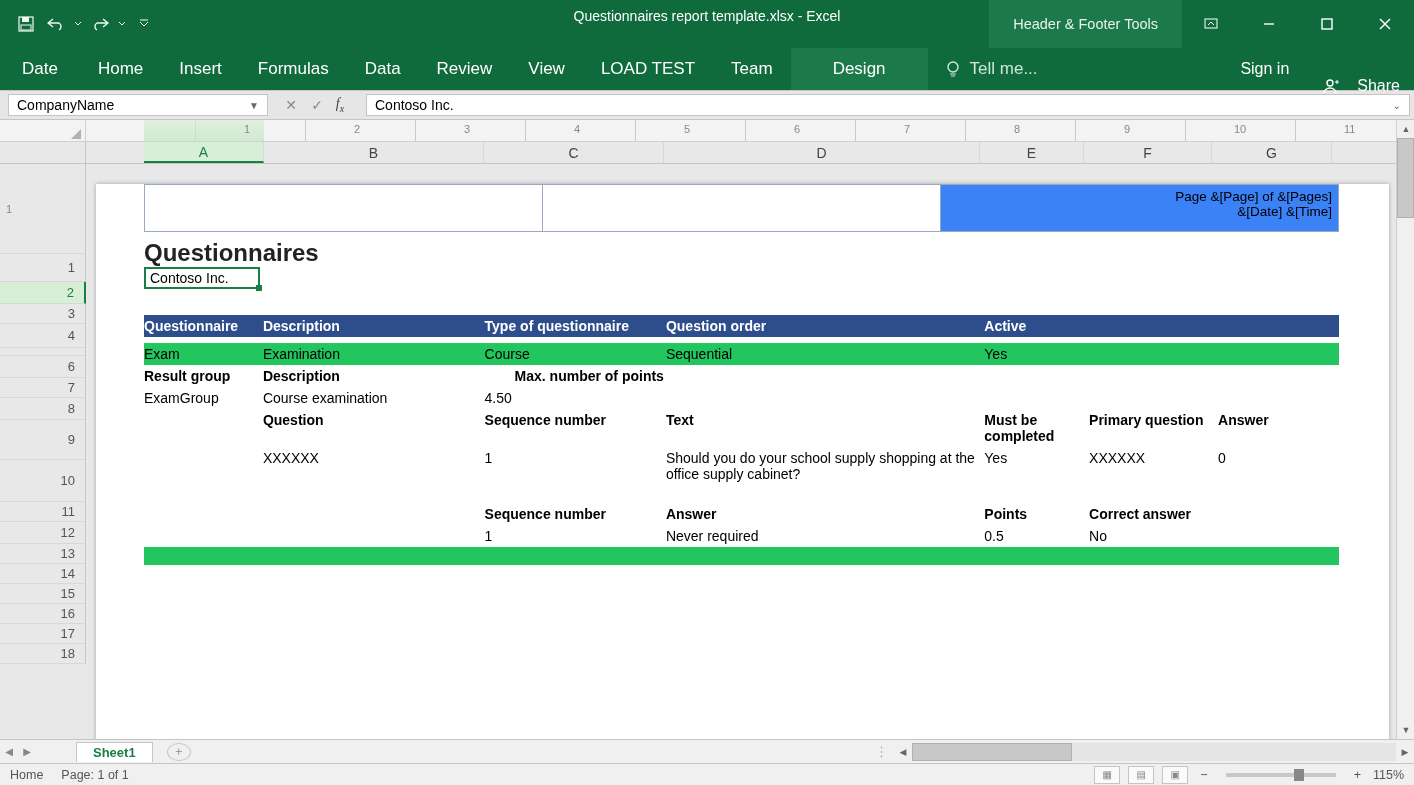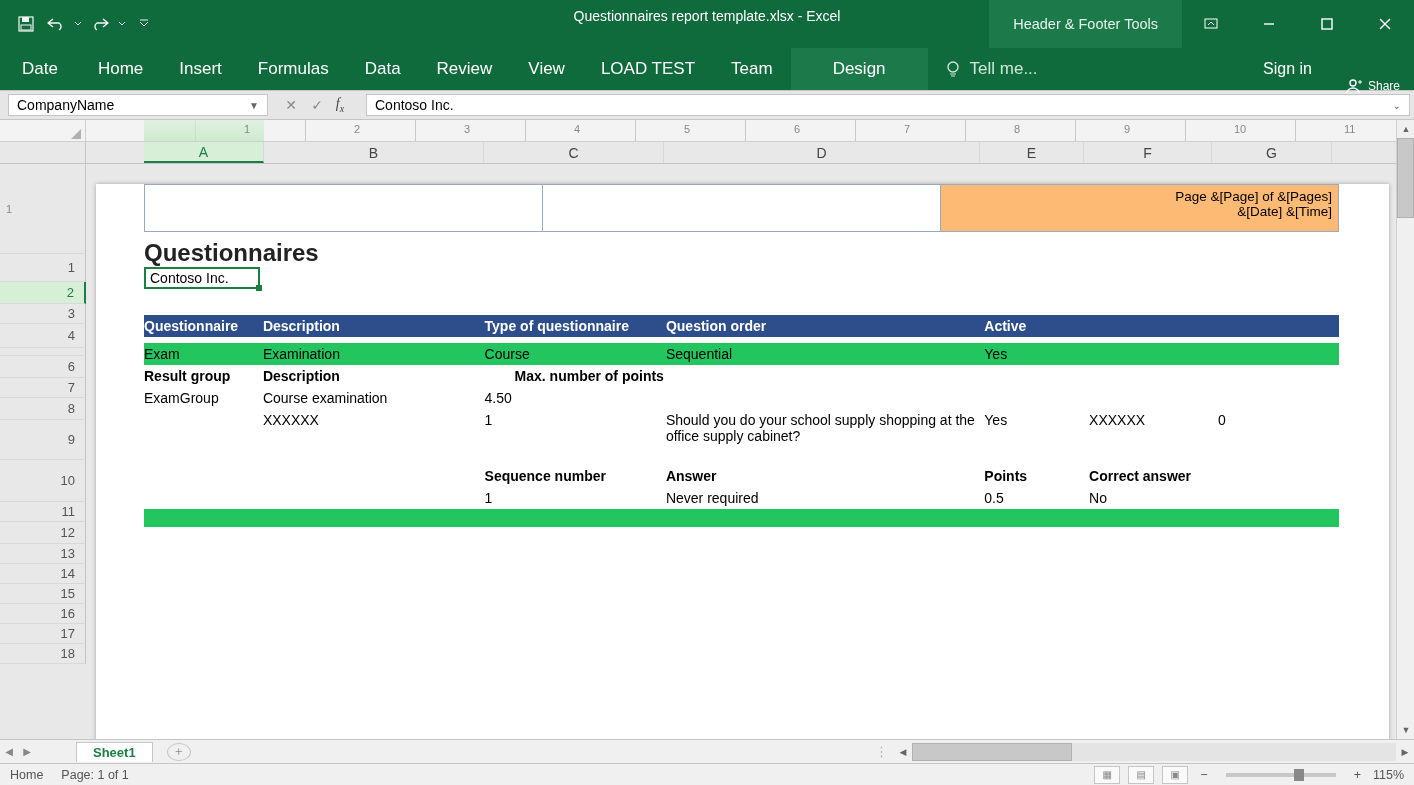--- a/index.html
+++ b/index.html
@@ -96,22 +96,22 @@
     padding: 0 16px;
     color: #cfe6d9;
   }
   .ribbon .signin {
     margin-left: auto;
     padding: 0 18px;
     font-size: 16px;
   }
   .ribbon .share {
     padding: 0 14px;
-    font-size: 12px;
-    display: flex; align-items:center; gap:6px;margin-top:34px;
+    font-size: 16px;
+    display: flex; align-items:center; gap:18px;margin-top:34px;
   }
 
   
   .fxrow {
     height: 30px;
     background: #e6e6e6;
     border-top: 1px solid #c5c5c5;
     border-bottom: 1px solid #c5c5c5;
     display: flex;
     align-items: stretch;
@@ -289,21 +289,21 @@
     border:1px solid #9aa9c0;
   }
   .hdrbox {
     flex:1;
     border-right:1px solid #9aa9c0;
     padding:4px 6px;
     display:flex; flex-direction:column; align-items:flex-end; justify-content:flex-start;
     font-size:13.5px;
     background:#fff;
   }
-  .hdrbox:last-child { border-right:none; background:#fdba74; }
+  .hdrbox:last-child { border-right:none; background:#3b82f6; }
   .hdrbox .ln { width:100%; text-align:right; }
 
   .content {
     position:absolute;
     top:55px; left:48px; width:1195px;
   }
   .title {
     font-size:24px;
     font-weight:700;
     color:#222;
@@ -642,20 +642,29 @@
                 <td>ExamGroup</td>
                 <td>Course examination</td>
                 <td class="r">4.50</td>
                 <td></td>
                     <td></td>
                     <td></td>
                     <td></td>
               </tr>
               <tr>
                 <td></td>
+                <td class="bold">Question</td>
+                <td class="bold r">Sequence number</td>
+                <td class="bold">Text</td>
+                <td class="bold">Must be completed</td>
+                <td class="bold">Primary question</td>
+                <td class="bold">Answer</td>
+              </tr>
+              <tr>
+                <td></td>
                 <td>XXXXXX</td>
                 <td class="r">1</td>
                 <td>Should you do your school supply shopping at the office supply cabinet?</td>
                 <td>Yes</td>
                 <td>XXXXXX</td>
                 <td class="r">0</td>
               </tr>
               <tr style="height:18px">
                     <td colspan="7"></td>
                   </tr>

